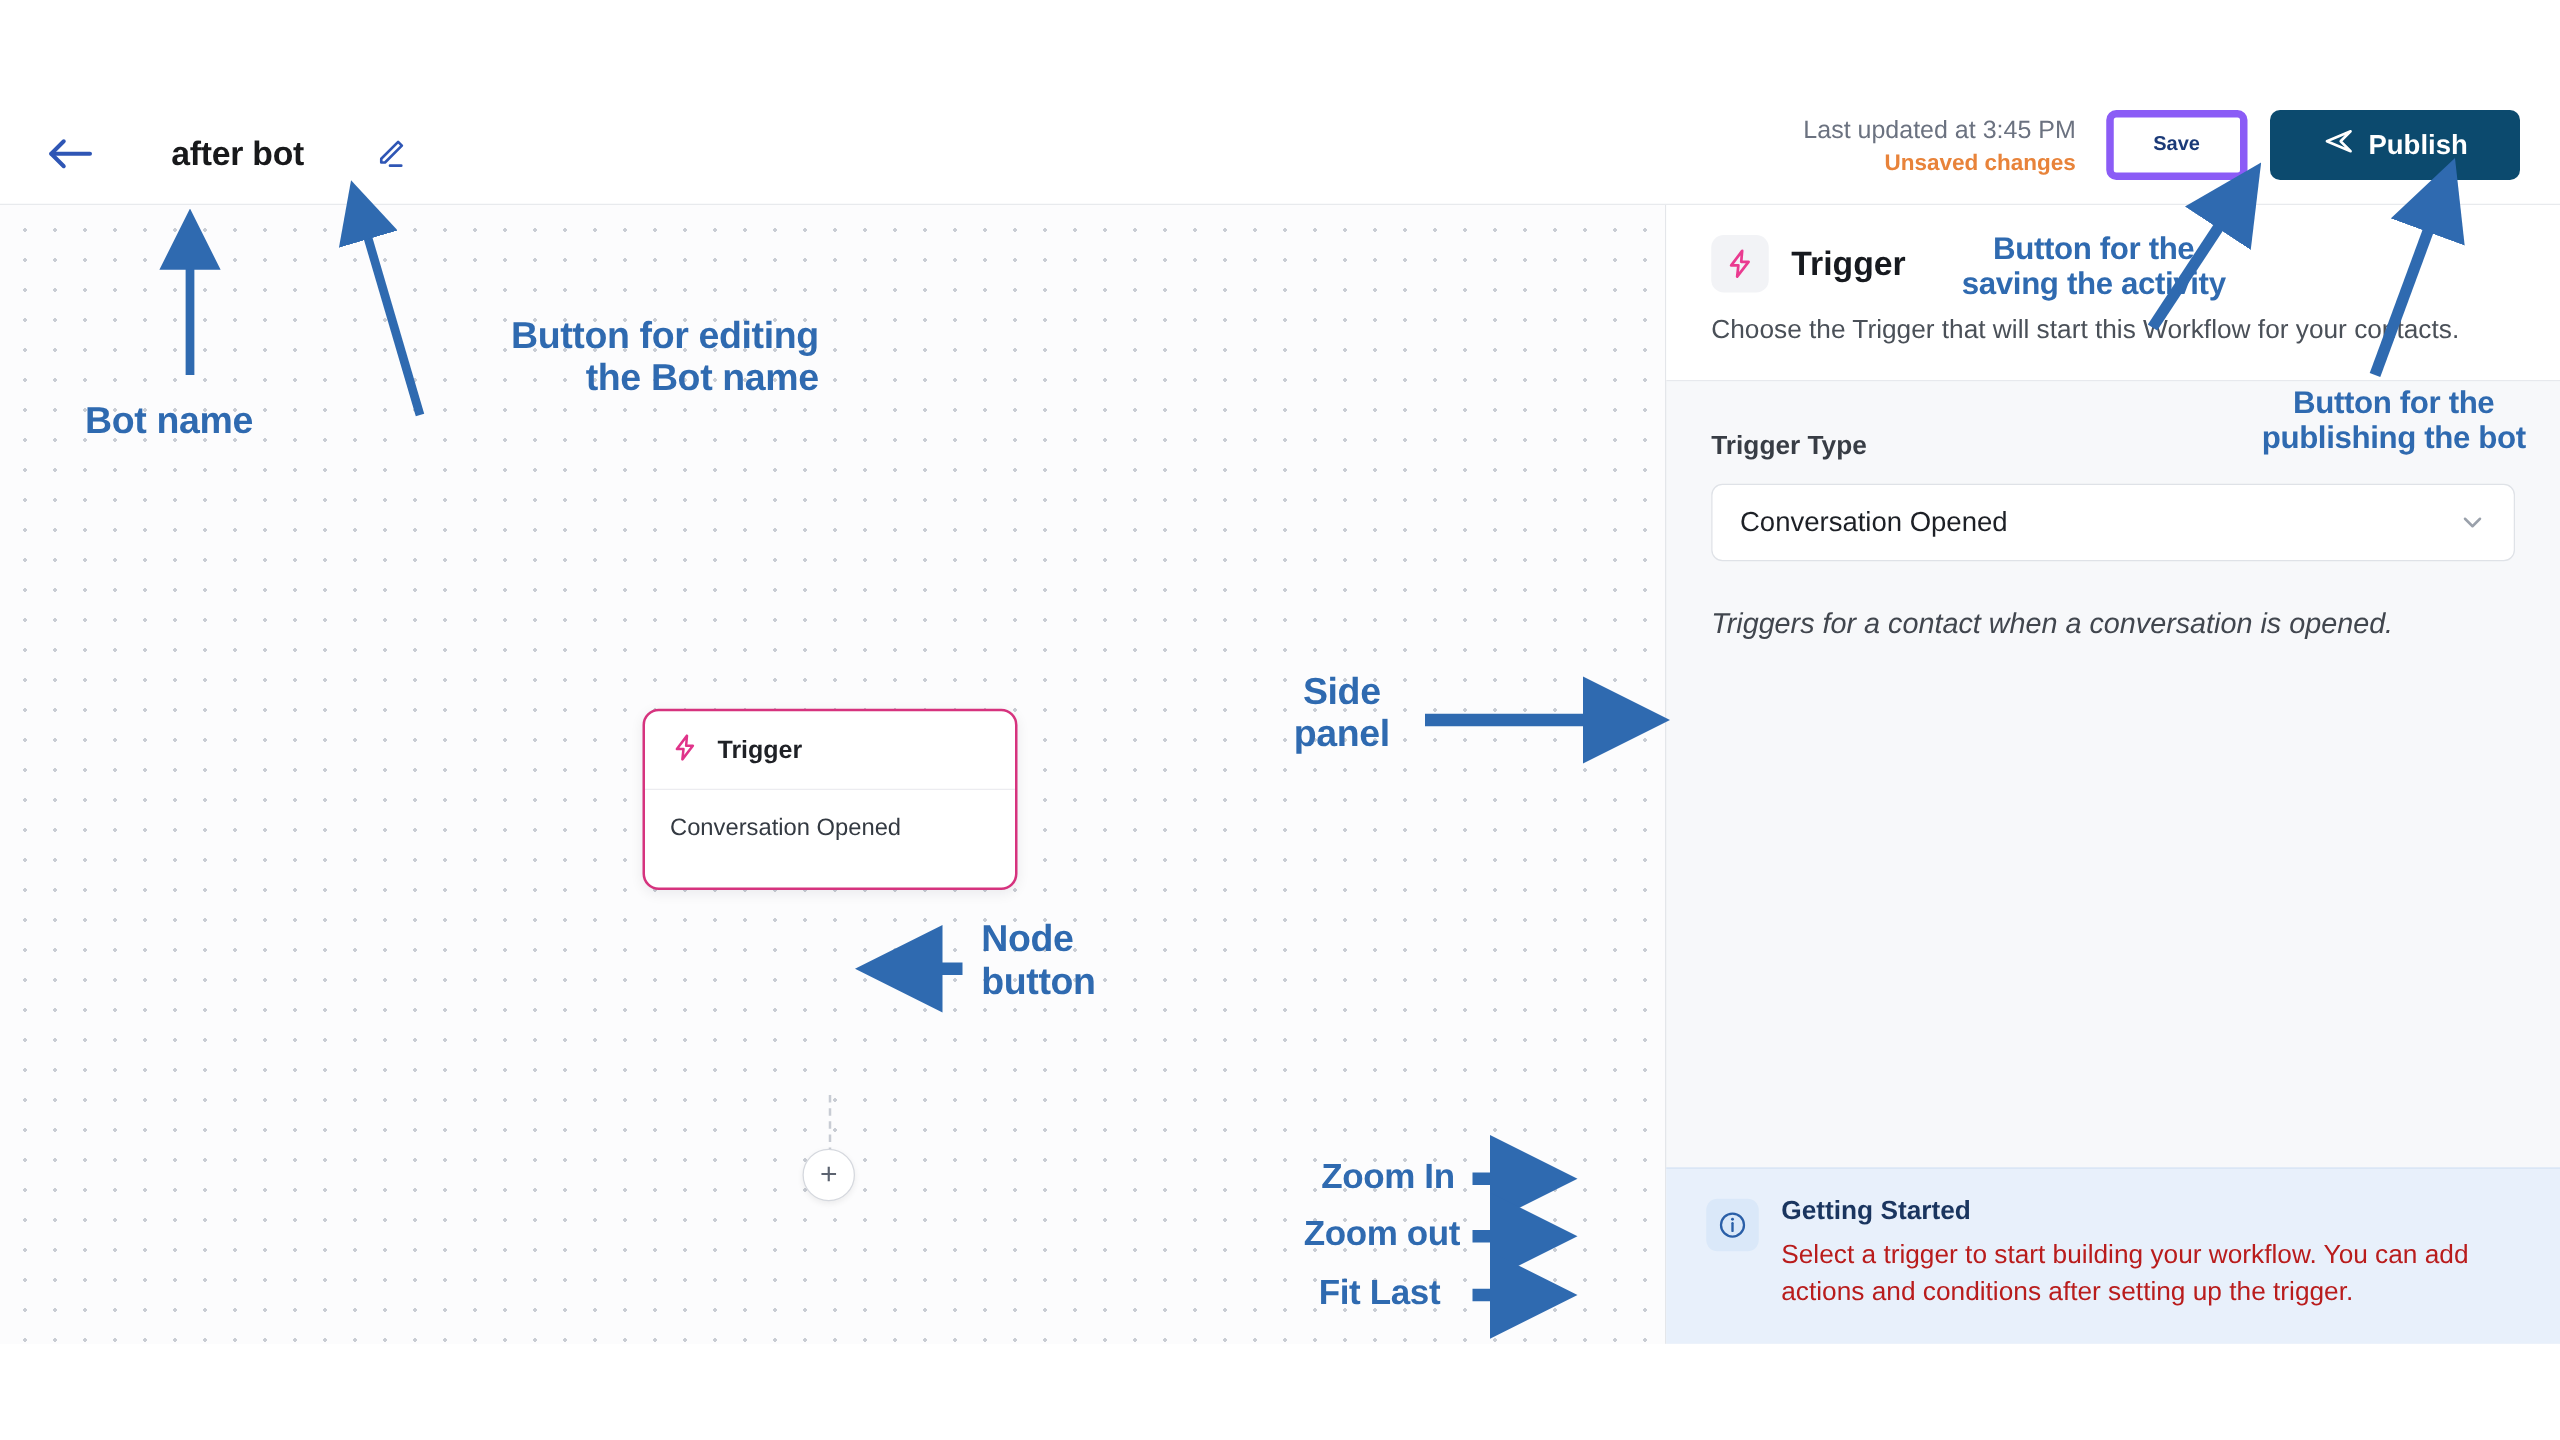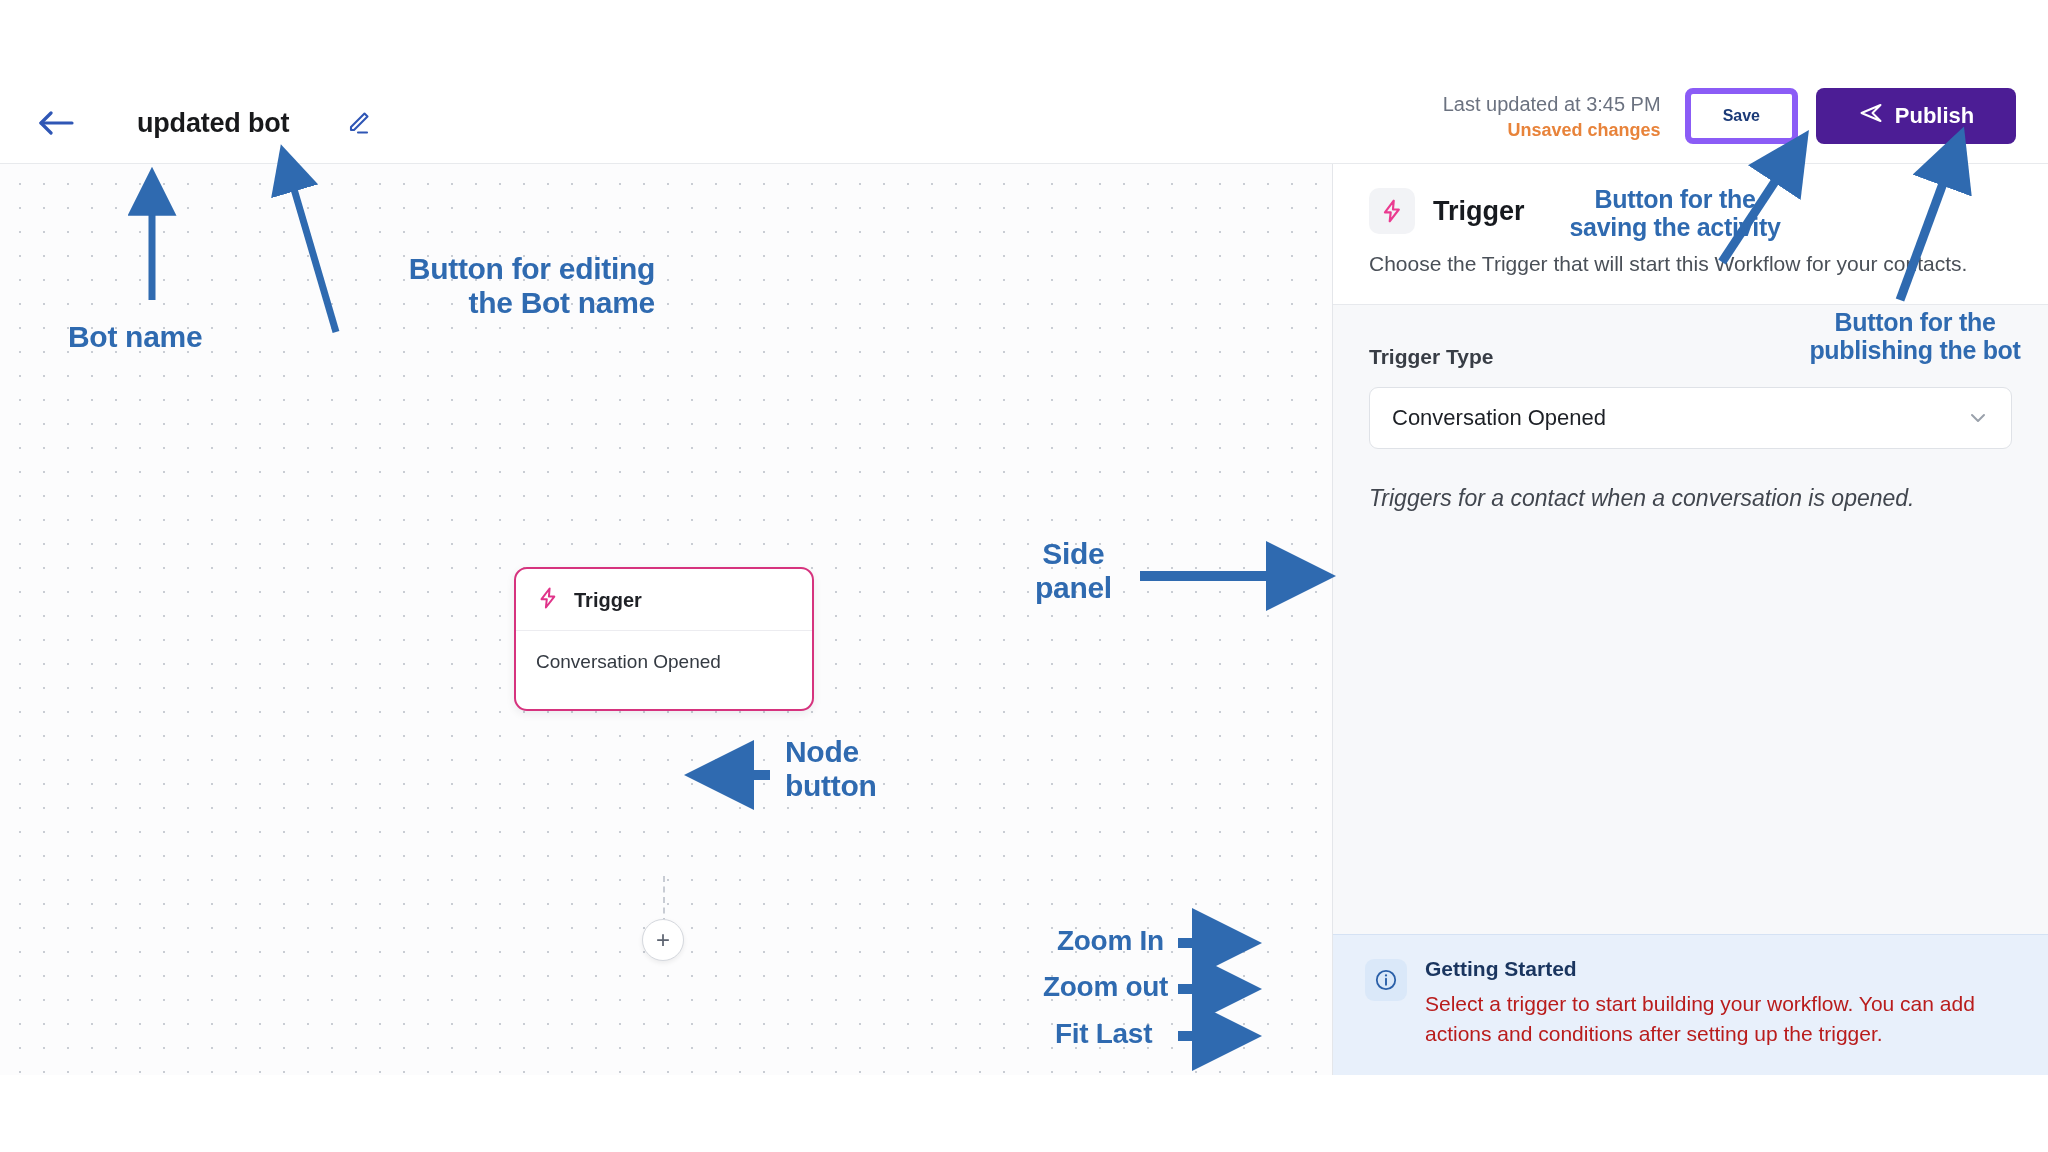--- a/index.html
+++ b/index.html
@@ -104,21 +104,21 @@
     color: #1b3a78;
     cursor: pointer;
     margin-right: 18px;
   }
   .btn-publish {
     display: flex; align-items: center; justify-content: center;
     gap: 11px;
     min-width: 200px;
     height: 56px;
     padding: 0 24px;
-    background: #4c1d95;
+    background: #0c4a6e;
     border: none;
     border-radius: 8px;
     font-size: 22px;
     font-weight: 700;
     color: #ffffff;
     cursor: pointer;
     white-space: nowrap;
   }
 
   
@@ -322,21 +322,21 @@
 
     <div class="topbar">
 
       <div class="topbar-left">
         <div class="back-arrow">
           <svg width="36" height="26" viewBox="0 0 36 26" fill="none">
             <path d="M2 13H33" stroke="#2f56b5" stroke-width="3.2" stroke-linecap="round"></path>
             <path d="M12 3L2 13L12 23" stroke="#2f56b5" stroke-width="3.2" stroke-linecap="round" stroke-linejoin="round"></path>
           </svg>
         </div>
-        <div class="bot-title">updated bot</div>
+        <div class="bot-title">after bot</div>
         <div class="edit-pencil">
           <svg width="30" height="30" viewBox="0 0 30 30" fill="none">
             <path d="M22.5 5.5L25.5 8.5L12 22H9V19L22.5 5.5Z" stroke="#2f56b5" stroke-width="2.1" stroke-linejoin="round"></path>
             <path d="M16 24.5H25" stroke="#2f56b5" stroke-width="2.1" stroke-linecap="round"></path>
           </svg>
         </div>
       </div>
 
       <div class="topbar-right">
         <div class="update-meta">

